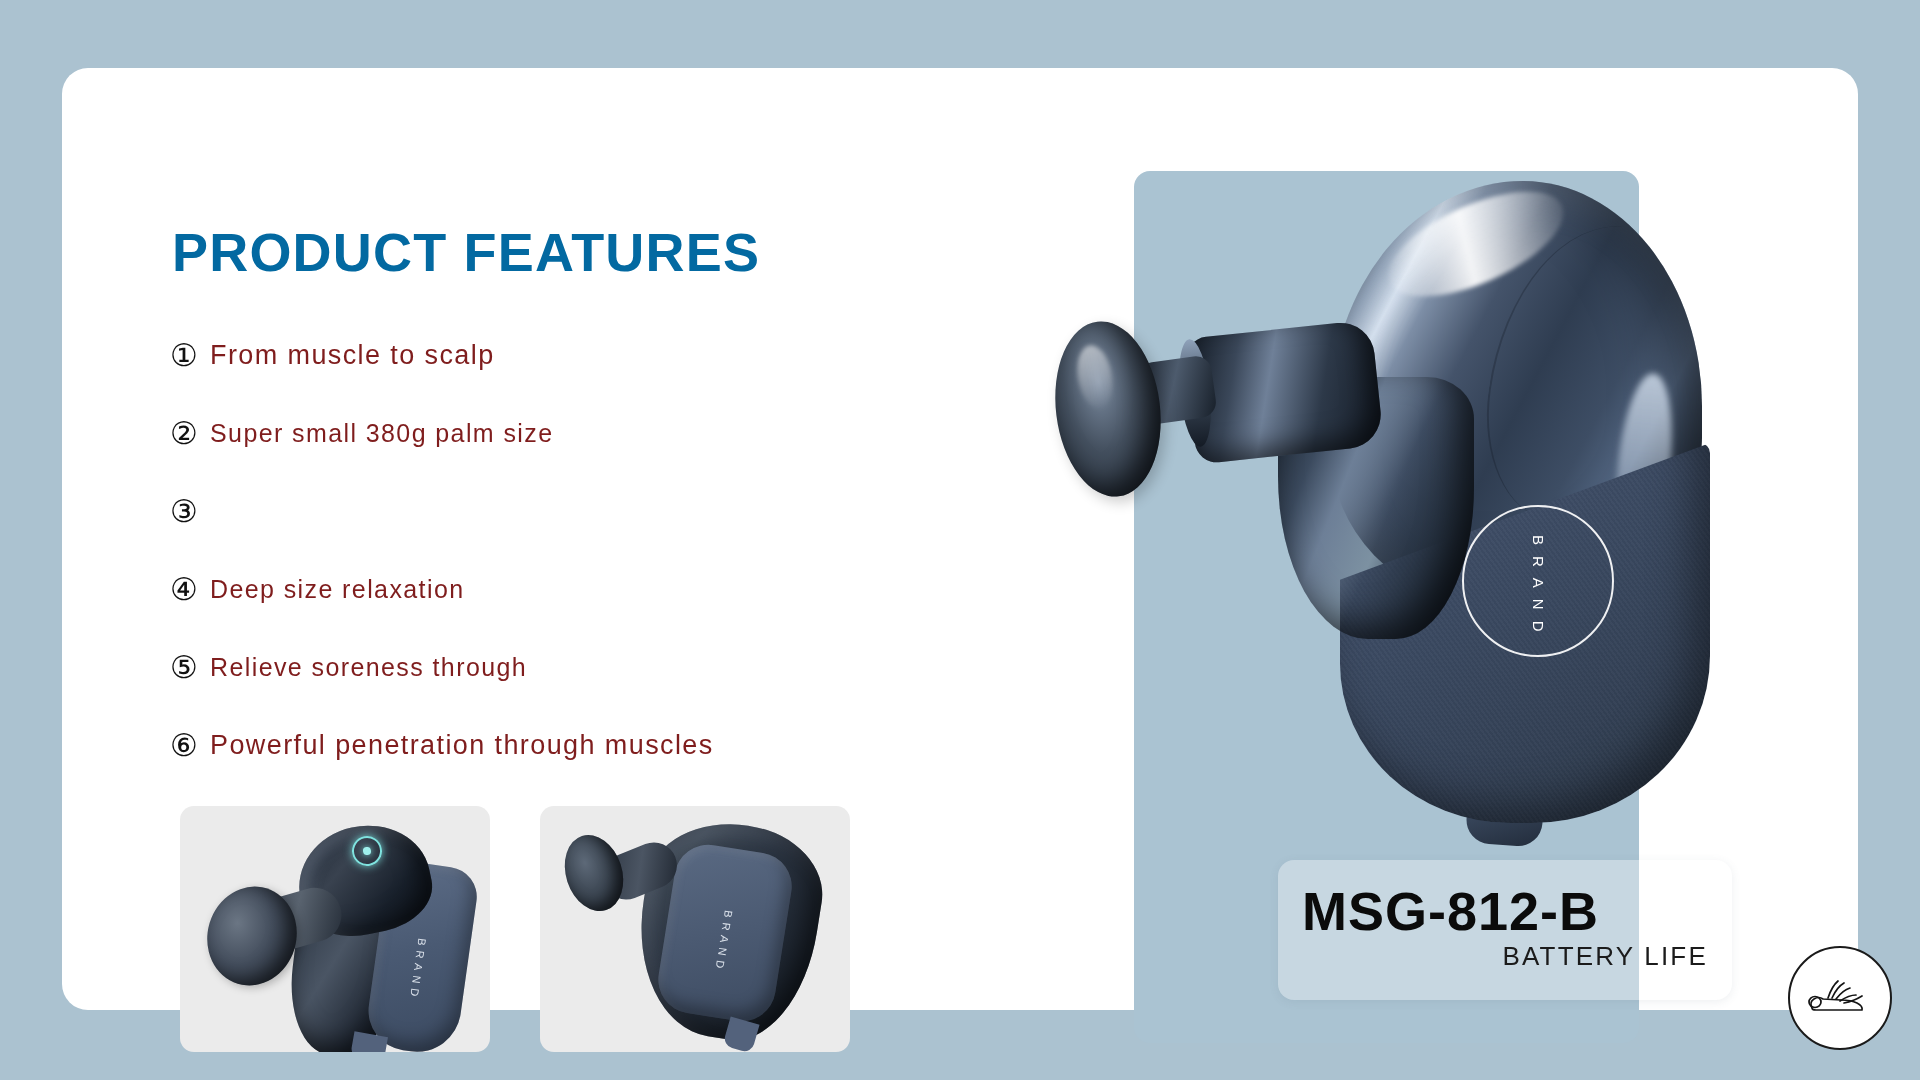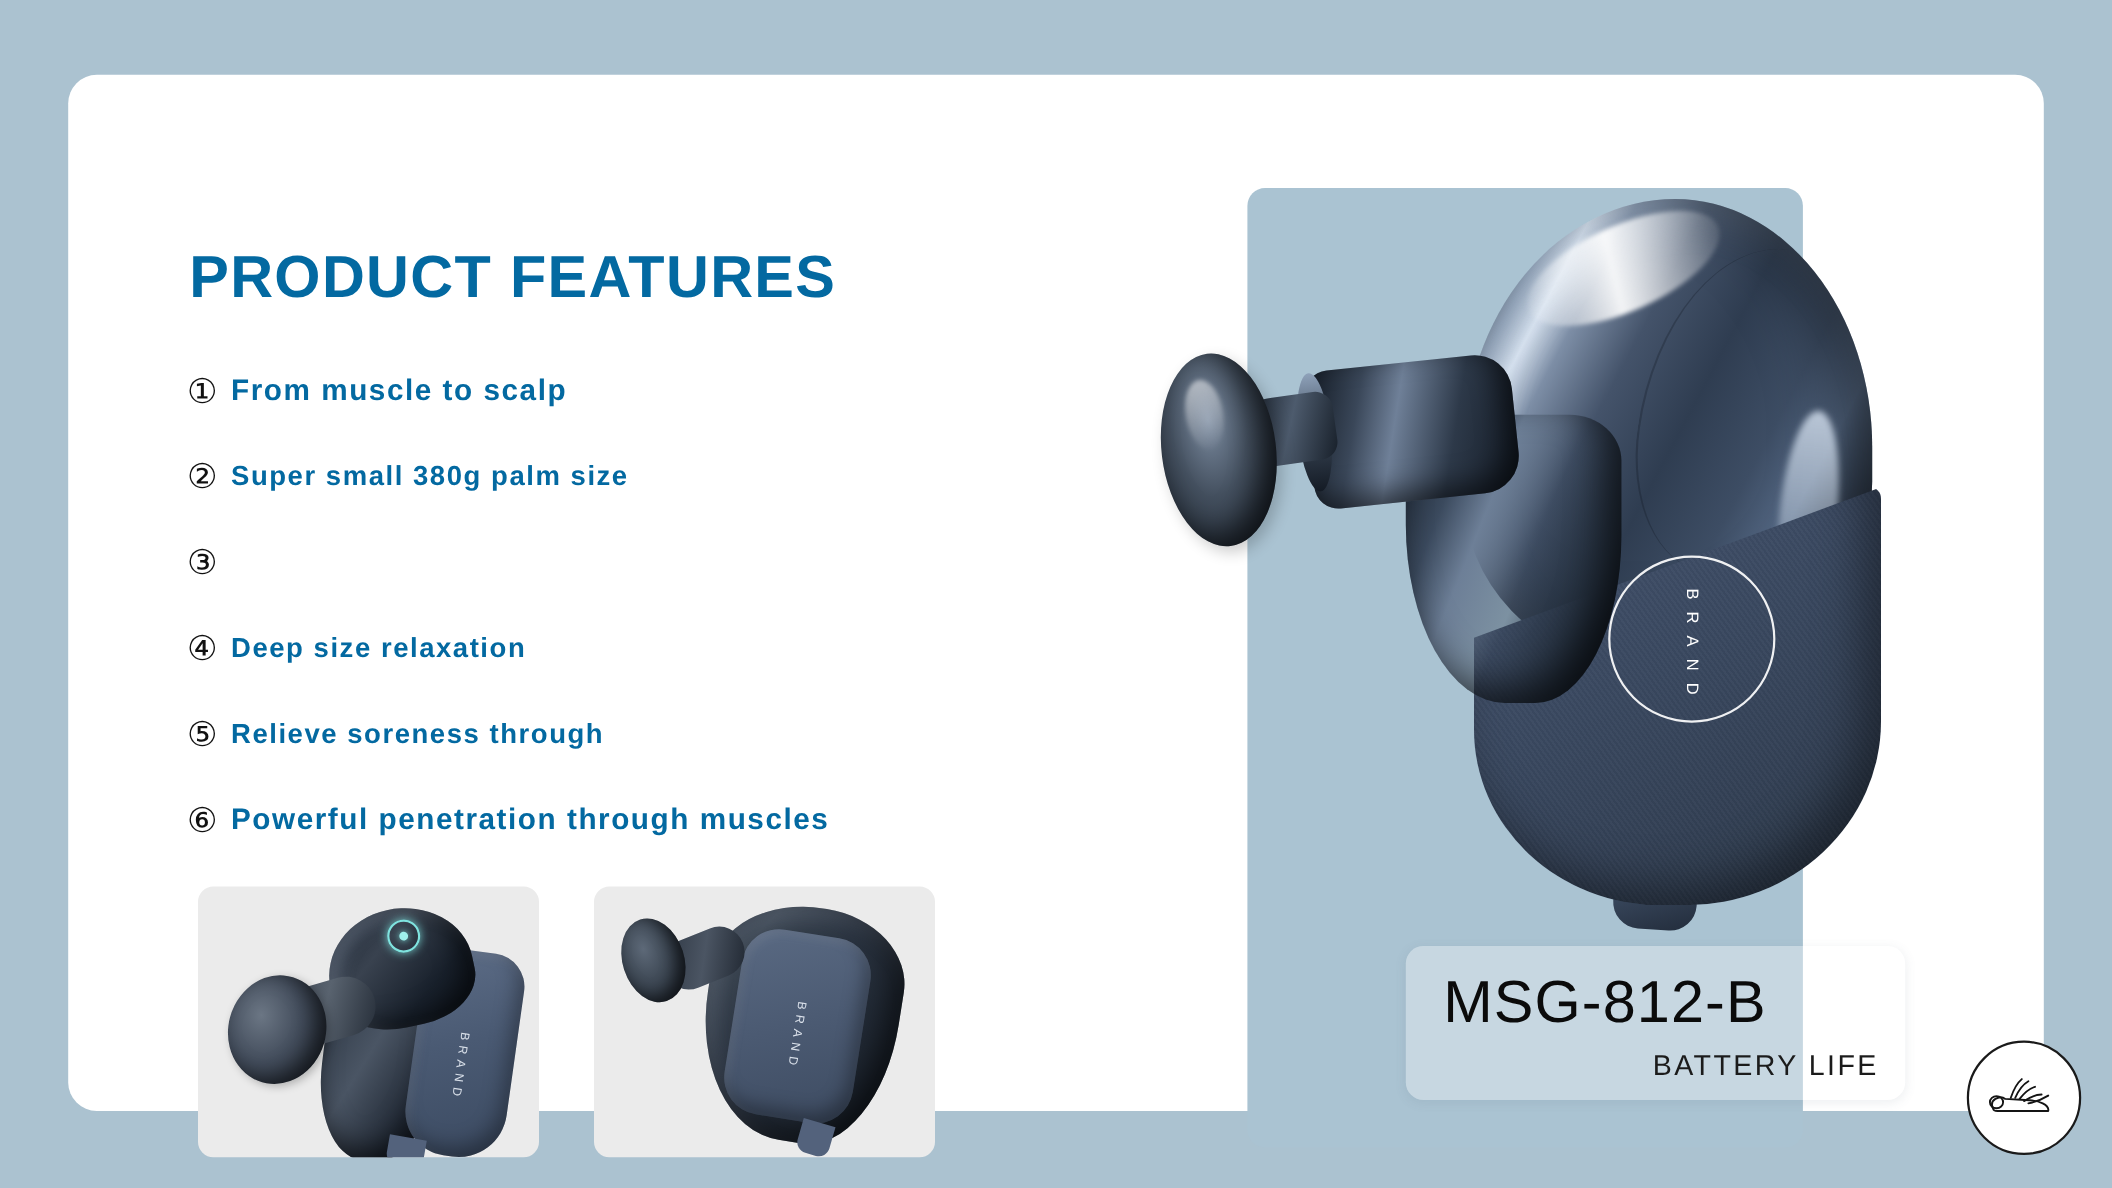--- a/index.html
+++ b/index.html
@@ -28,22 +28,22 @@
   .feature-row{
     display:flex; align-items:center; height:78px;
     color:#141414;
   }
   .feature-num{
     width:40px; flex:0 0 40px;
     font-size:31px; line-height:1;
     text-align:left; color:#111;
   }
   .feature-text{
-    font-size:25px; letter-spacing:1.4px; color:#0369a1;
-    white-space:nowrap; font-weight:700;
+    font-size:25px; letter-spacing:1.4px; color:#7f1d1d;
+    white-space:nowrap; font-weight:400;
   }
   .feature-row.lead .feature-text{ font-size:27px; }
 
   
   .thumbs{ position:absolute; left:118px; top:738px; display:flex; gap:50px; }
   .thumb{
     width:310px; height:246px; border-radius:14px;
     background:#ebebeb; position:relative; overflow:hidden;
   }
 
@@ -237,26 +237,25 @@
   
   .label-card{
     position:absolute; left:1216px; top:792px;
     width:454px; height:140px;
     background:rgba(255,255,255,.34);
     border-radius:16px;
     box-shadow:0 2px 10px rgba(80,100,120,.10);
   }
   .model-no{
     position:absolute; left:24px; top:24px;
-    font-size:54px; font-weight:normal; letter-spacing:1px; color:#0b0b0b;
+    font-size:54px; font-weight:bold; letter-spacing:1px; color:#0b0b0b;
     line-height:1;
-    margin-left:10px;
   }
   .battery-life{
-    position:absolute; right:24px; bottom:16px;
+    position:absolute; right:24px; bottom:28px;
     font-size:26px; letter-spacing:2.2px; color:#1b1b1b;
   }
 
   
   .massage-icon{
     position:absolute; left:1726px; top:878px;
     width:104px; height:104px; border-radius:50%;
     border:2px solid #1a1a1a; background:#fff;
   }
   .massage-icon svg{ position:absolute; left:14px; top:22px; }

